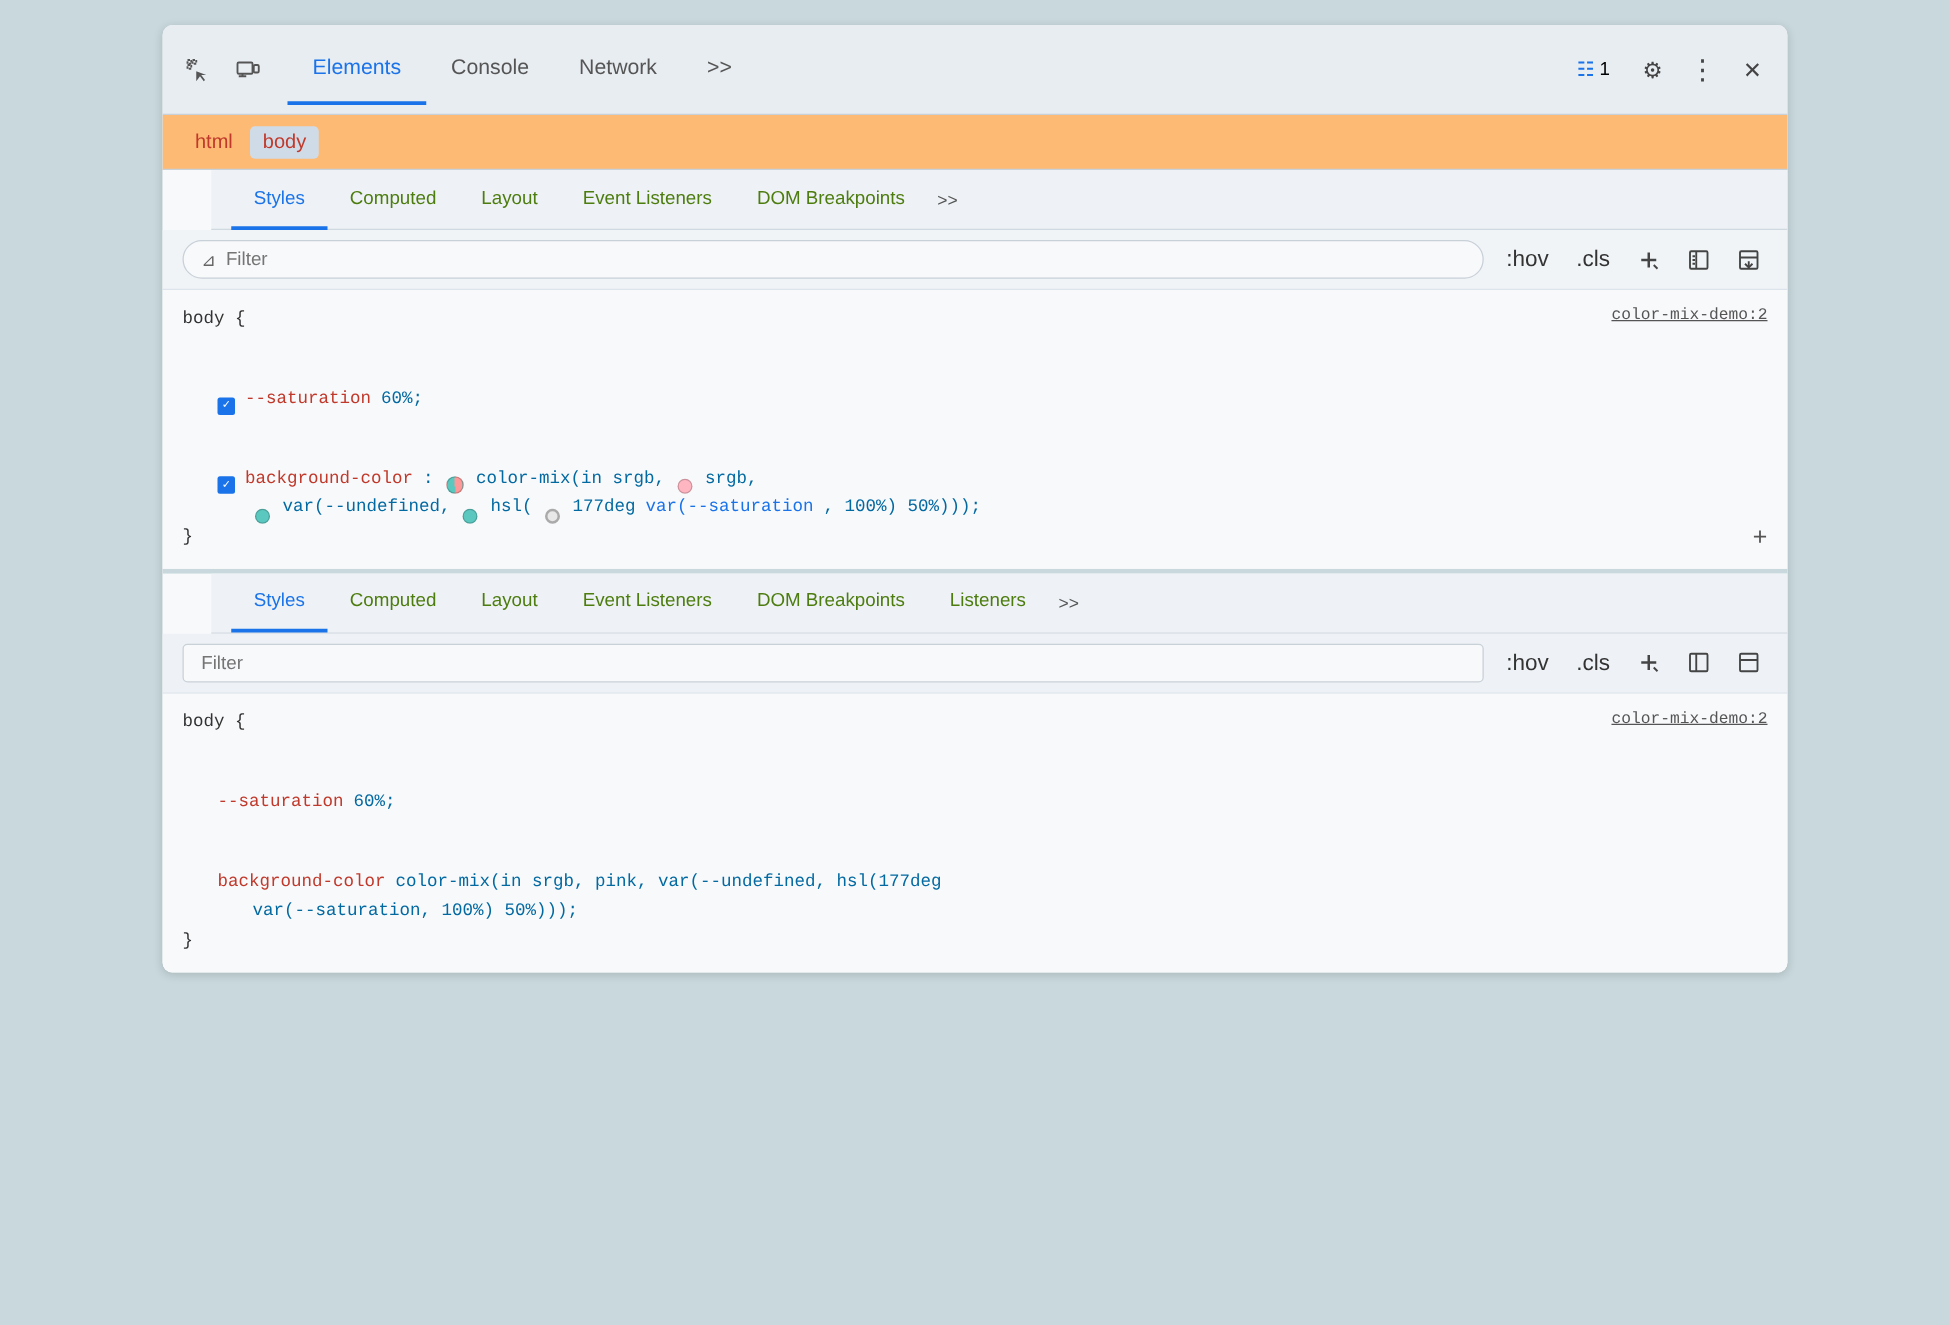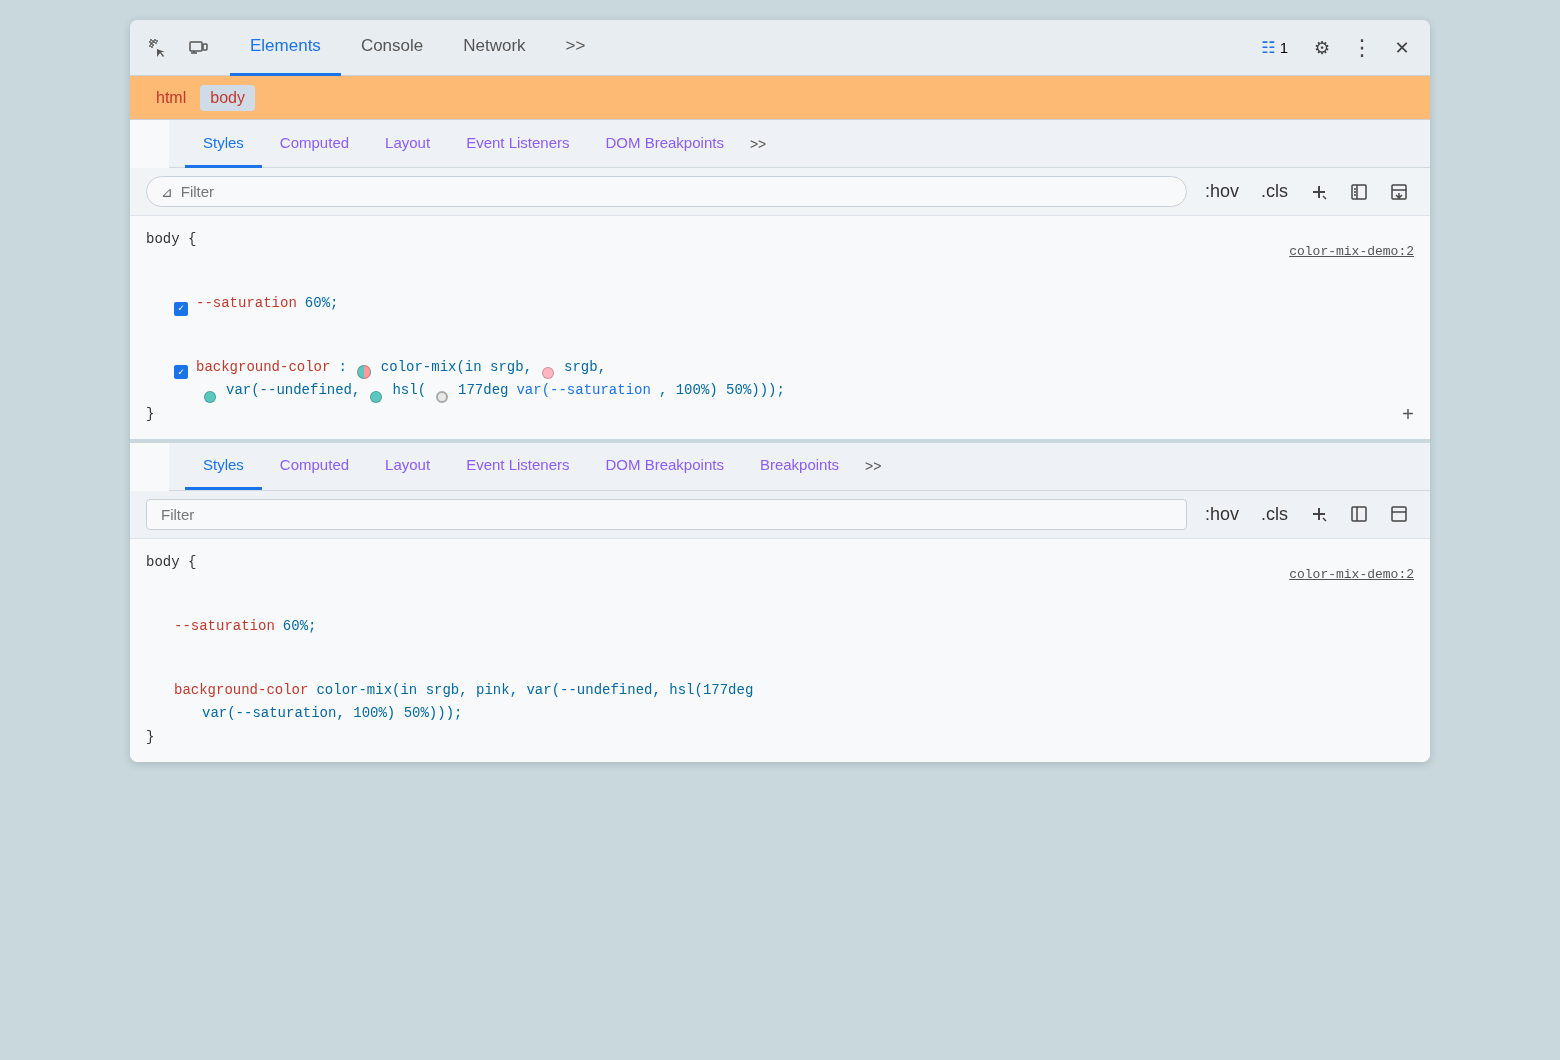--- a/index.html
+++ b/index.html
@@ -23,21 +23,21 @@
       box-shadow: 0 2px 8px rgba(0,0,0,0.15);
     }
 
     
     .devtools-toolbar {
       background: #e8edf2;
       border-bottom: 1px solid #c8d0d8;
       display: flex;
       align-items: center;
       padding: 0 12px;
-      height: 56px;
+      height: 72px;
       gap: 4px;
     }
 
     .toolbar-icons {
       display: flex;
       align-items: center;
       gap: 8px;
       margin-right: 12px;
     }
 
@@ -144,21 +144,21 @@
       margin-left: 39px;
     }
 
     .sub-tab {
       padding: 0 18px;
       height: 48px;
       display: flex;
       align-items: center;
       font-size: 15px;
       cursor: pointer;
-      color: #8b5cf6;
+      color: #4d7c0f;
       border-bottom: 3px solid transparent;
     }
 
     .sub-tab.active {
       color: #1a73e8;
       border-bottom: 3px solid #1a73e8;
       font-weight: 500;
     }
 
     .sub-tab-more {
@@ -241,21 +241,21 @@
     .code-line {
       display: flex;
       align-items: flex-end;
       gap: 8px;
       line-height: 1.7;
     }
 
     .code-source {
       position: absolute;
       right: 16px;
-      top: 28px;
+      top: 12px;
       font-size: 13px;
       color: #555;
       text-decoration: underline;
       cursor: pointer;
       font-family: 'Courier New', Courier, monospace;
       margin-left: 36px;
     }
 
     .checkbox {
       width: 14px;
@@ -545,21 +545,21 @@
       <div class="sub-tab">
         <span>Layout</span>
       </div>
       <div class="sub-tab">
         <span>Event Listeners</span>
       </div>
       <div class="sub-tab">
         <span>DOM Breakpoints</span>
       </div>
       <div class="sub-tab">
-        <span>Breakpoints</span>
+        <span>Listeners</span>
       </div>
       <div class="sub-tab-more">&gt;&gt;</div>
     </div>
 
     <div class="filter-bar2">
       <div class="filter-input-wrap2">
         <input type="text" placeholder="Filter" style="">
       </div>
       <div class="filter-actions">
         <span class="filter-btn">:hov</span>

